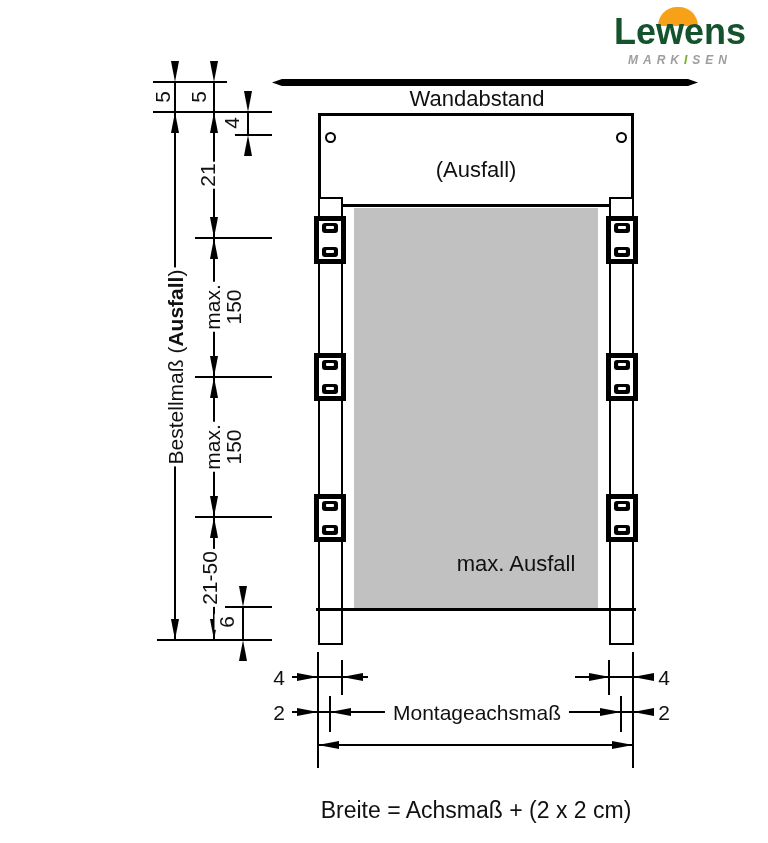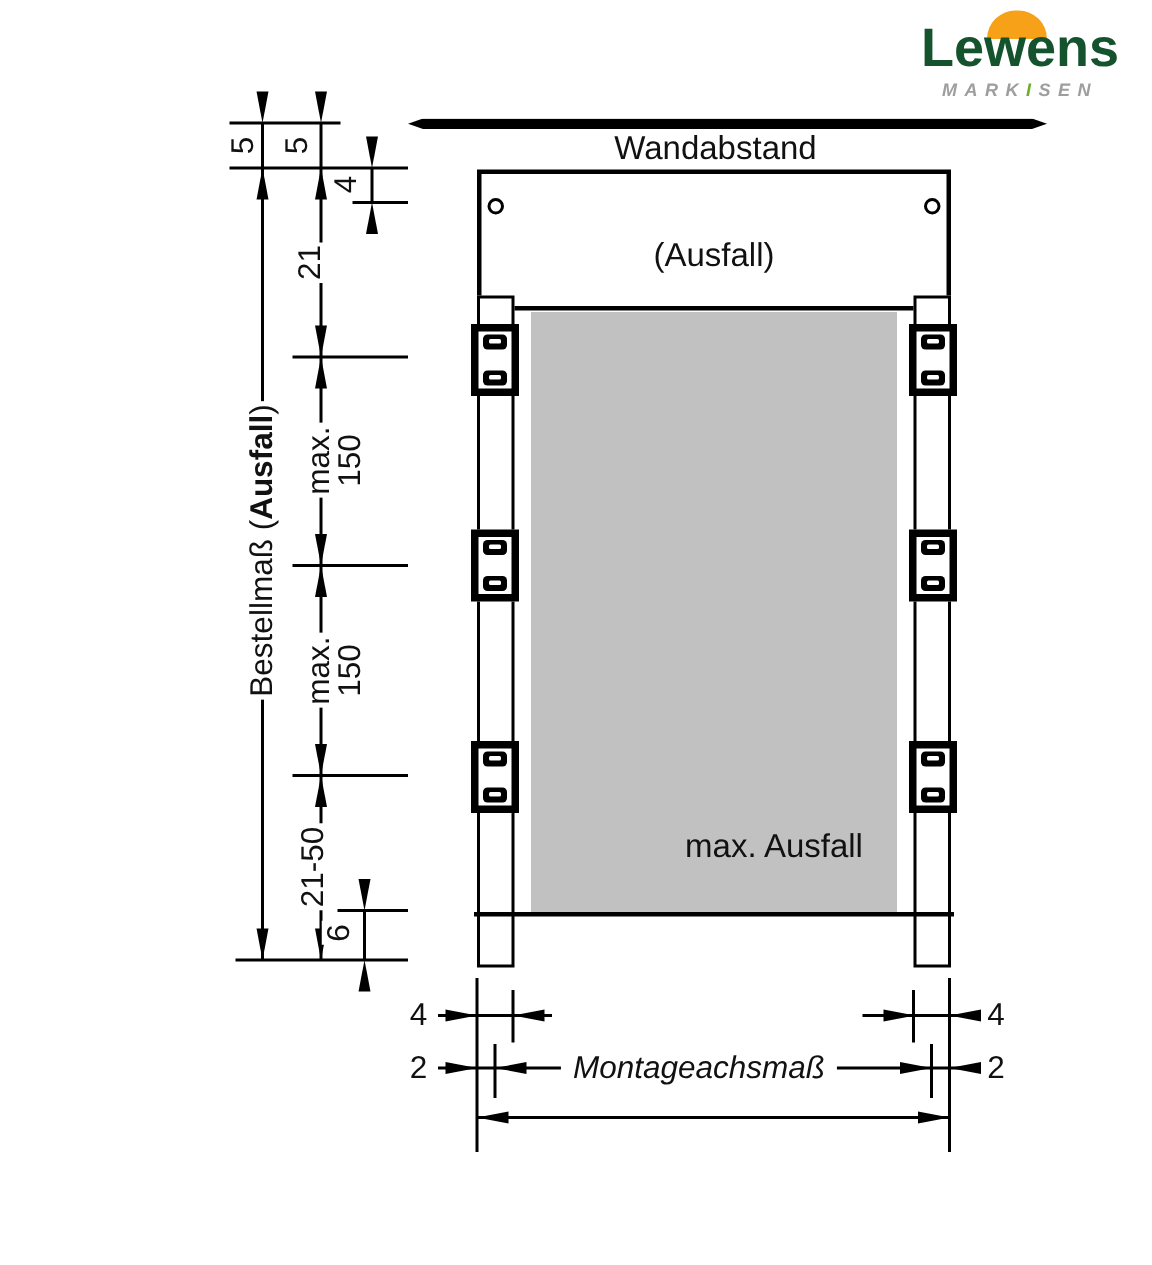--- a/index.html
+++ b/index.html
@@ -182,20 +182,21 @@
   <div class="clab" style="left:279px;top:677px;">4</div>
   <div class="clab" style="left:664px;top:677px;">4</div>
 
   <div class="hl" style="left:292px;top:711px;width:359px;"></div>
   <div class="aR" style="left:297px;top:708px;"></div>
   <div class="aL" style="left:330px;top:708px;"></div>
   <div class="aR" style="left:600px;top:708px;"></div>
   <div class="aL" style="left:633px;top:708px;"></div>
   <div class="clab" style="left:279px;top:712px;">2</div>
   <div class="clab" style="left:664px;top:712px;">2</div>
-  <div class="clab wbg" style="left:466px;top:712px;font-style:italic;">Montageachsmaß</div>
+  <div class="clab wbg" style="left:477px;top:712px;">Montageachsmaß</div>
 
   <div class="hl" style="left:318px;top:744px;width:315px;"></div>
   <div class="aL" style="left:318px;top:741px;"></div>
   <div class="aR" style="left:612px;top:741px;"></div>
 
+  <div class="formula" style="left:476px;top:810px;">Breite = Achsmaß + (2 x 2 cm)</div>
 
 </div>
 
 </body></html>

